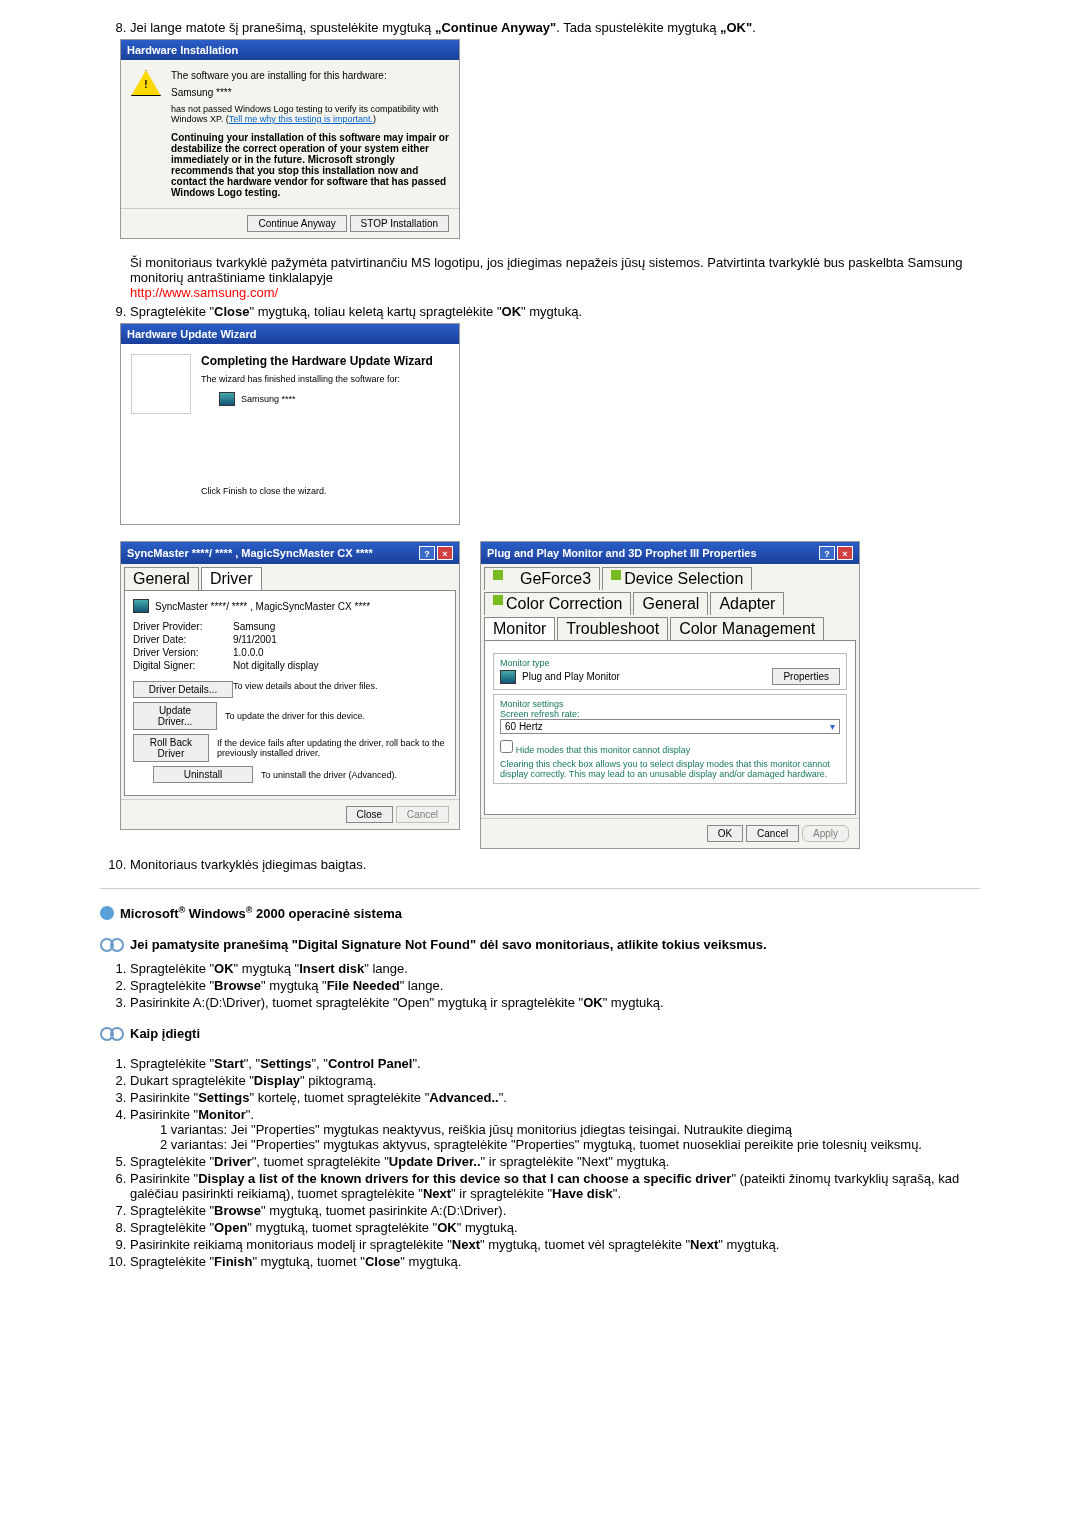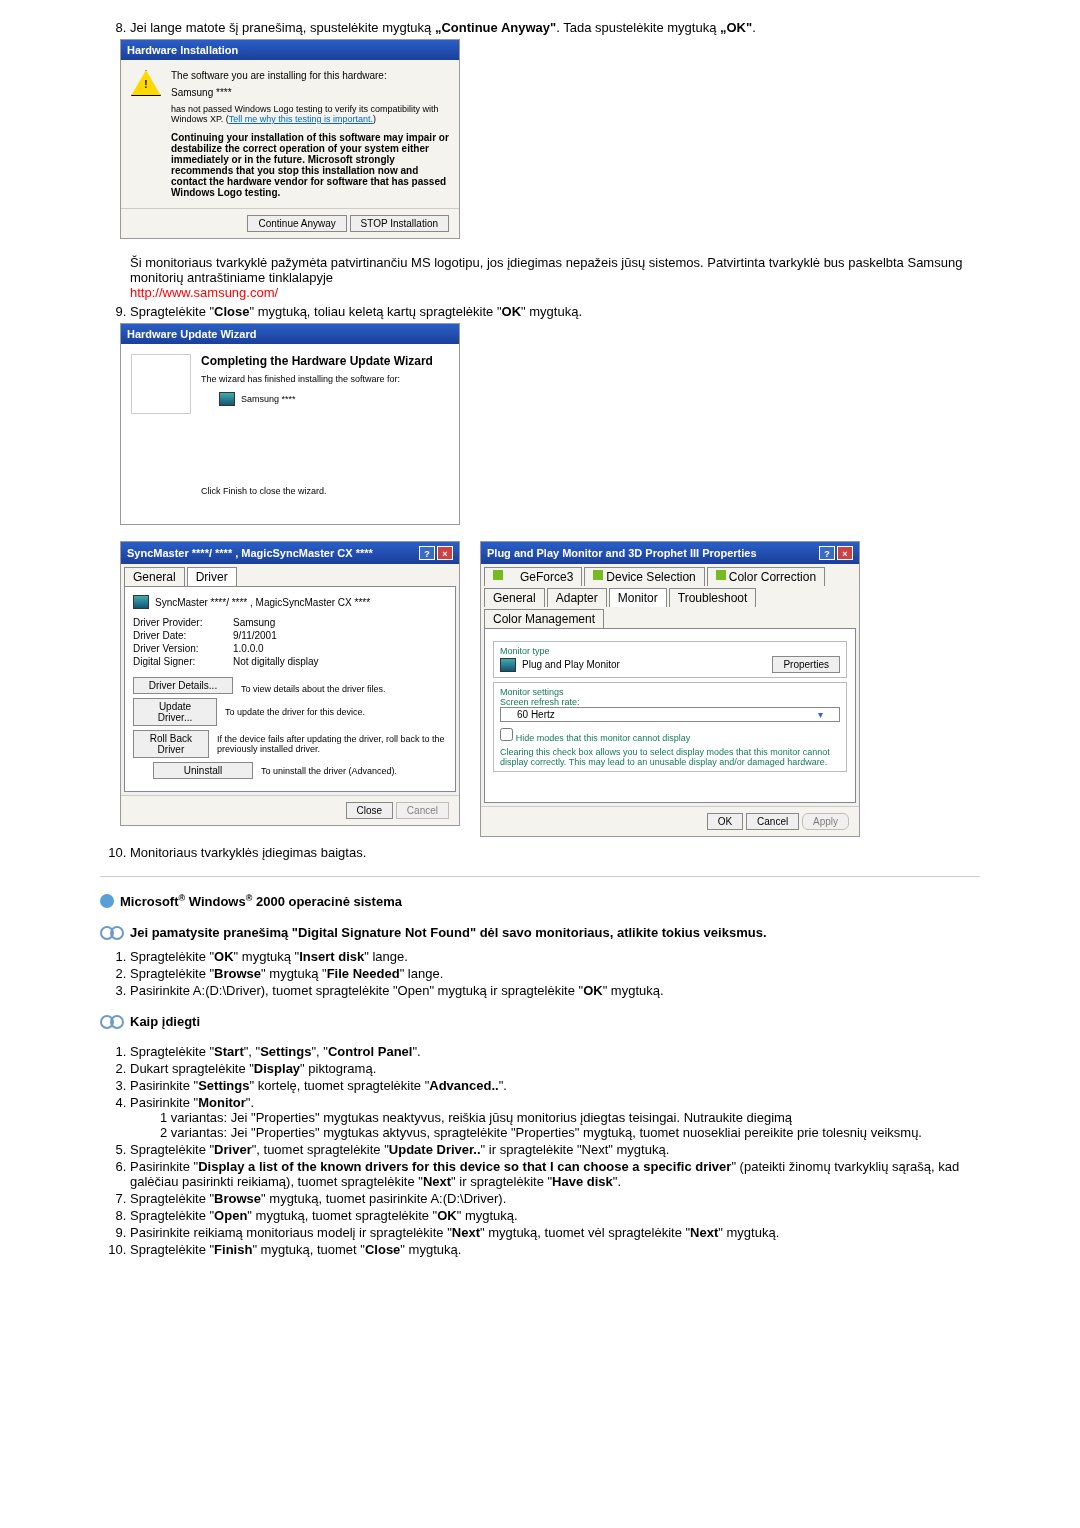--- a/index.html
+++ b/index.html
@@ -68,21 +68,21 @@
       border: 1px solid #ccc;
       display: inline-block;
       vertical-align: top;
     }
     .tabs { display: flex; gap: 2px; padding: 3px 3px 0 3px; background: #f5f3ee; }
     .tab {
       border: 1px solid #888;
       border-bottom: none;
       padding: 2px 8px;
       background: #f5f3ee;
-      font-size: 12px;
+      font-size: 16px;
     }
     .tab.sel { background: #fff; }
     .tab-body {
       background: #fff;
       border: 1px solid #888;
       padding: 8px;
       margin: 0 3px 3px 3px;
       font-size: 10px;
     }
     .info-row { margin: 2px 0; }
@@ -204,21 +204,21 @@
     <div class="tab-body">
       <div style="display:flex;gap:6px;align-items:center;margin-bottom:8px;">
         <span class="monitor-ico"></span>
         <span>SyncMaster ****/ **** , MagicSyncMaster CX ****</span>
       </div>
       <div class="info-row"><span class="lbl">Driver Provider:</span><span>Samsung</span></div>
       <div class="info-row"><span class="lbl">Driver Date:</span><span>9/11/2001</span></div>
       <div class="info-row"><span class="lbl">Driver Version:</span><span>1.0.0.0</span></div>
       <div class="info-row"><span class="lbl">Digital Signer:</span><span>Not digitally display</span></div>
       <div style="margin-top:10px;">
-        <div style="display:flex;gap:8px;align-items:flex-end;margin:4px 0;">
+        <div style="display:flex;align-items:flex-start;margin:4px 0;">
             <span class="btn" style="width:100px;text-align:center;">Driver Details...</span>
             <span class="small">To view details about the driver files.</span>
           </div>
         <div style="display:flex;gap:8px;align-items:center;margin:4px 0;">
             <span class="btn" style="width:84px;text-align:center;">Update Driver...</span>
             <span class="small">To update the driver for this device.</span>
           </div>
         <div style="display:flex;gap:8px;align-items:center;margin:4px 0;">
             <span class="btn" style="width:100px;text-align:center;">Roll Back Driver</span>
             <span class="small">If the device fails after updating the driver, roll back to the previously installed driver.</span>
@@ -269,21 +269,21 @@
           <div style="display:flex;gap:6px;align-items:center;">
               <span class="monitor-ico"></span>
               <span>Plug and Play Monitor</span>
             </div>
           <span class="btn">Properties</span>
         </div>
       </div>
       <div class="fieldset">
         <div class="fieldset-title">Monitor settings</div>
         <div class="grn small">Screen refresh rate:</div>
-        <div style="border:1px solid #888;padding:1px 16px;display:flex;justify-content:space-between;background:#fff;">
+        <div style="border:1px solid #888;padding:1px 4px;display:flex;justify-content:space-between;background:#fff;">
           <span>60 Hertz</span>
           <span style="color:#36c;">▾</span>
         </div>
         <div style="margin-top:6px;">
           <input type="checkbox" style="">
           <span class="grn small">Hide modes that this monitor cannot display</span>
         </div>
         <div class="grn small" style="margin-top:4px;">Clearing this check box allows you to select display modes that this monitor cannot display correctly. This may lead to an unusable display and/or damaged hardware.</div>
       </div>
     </div>

